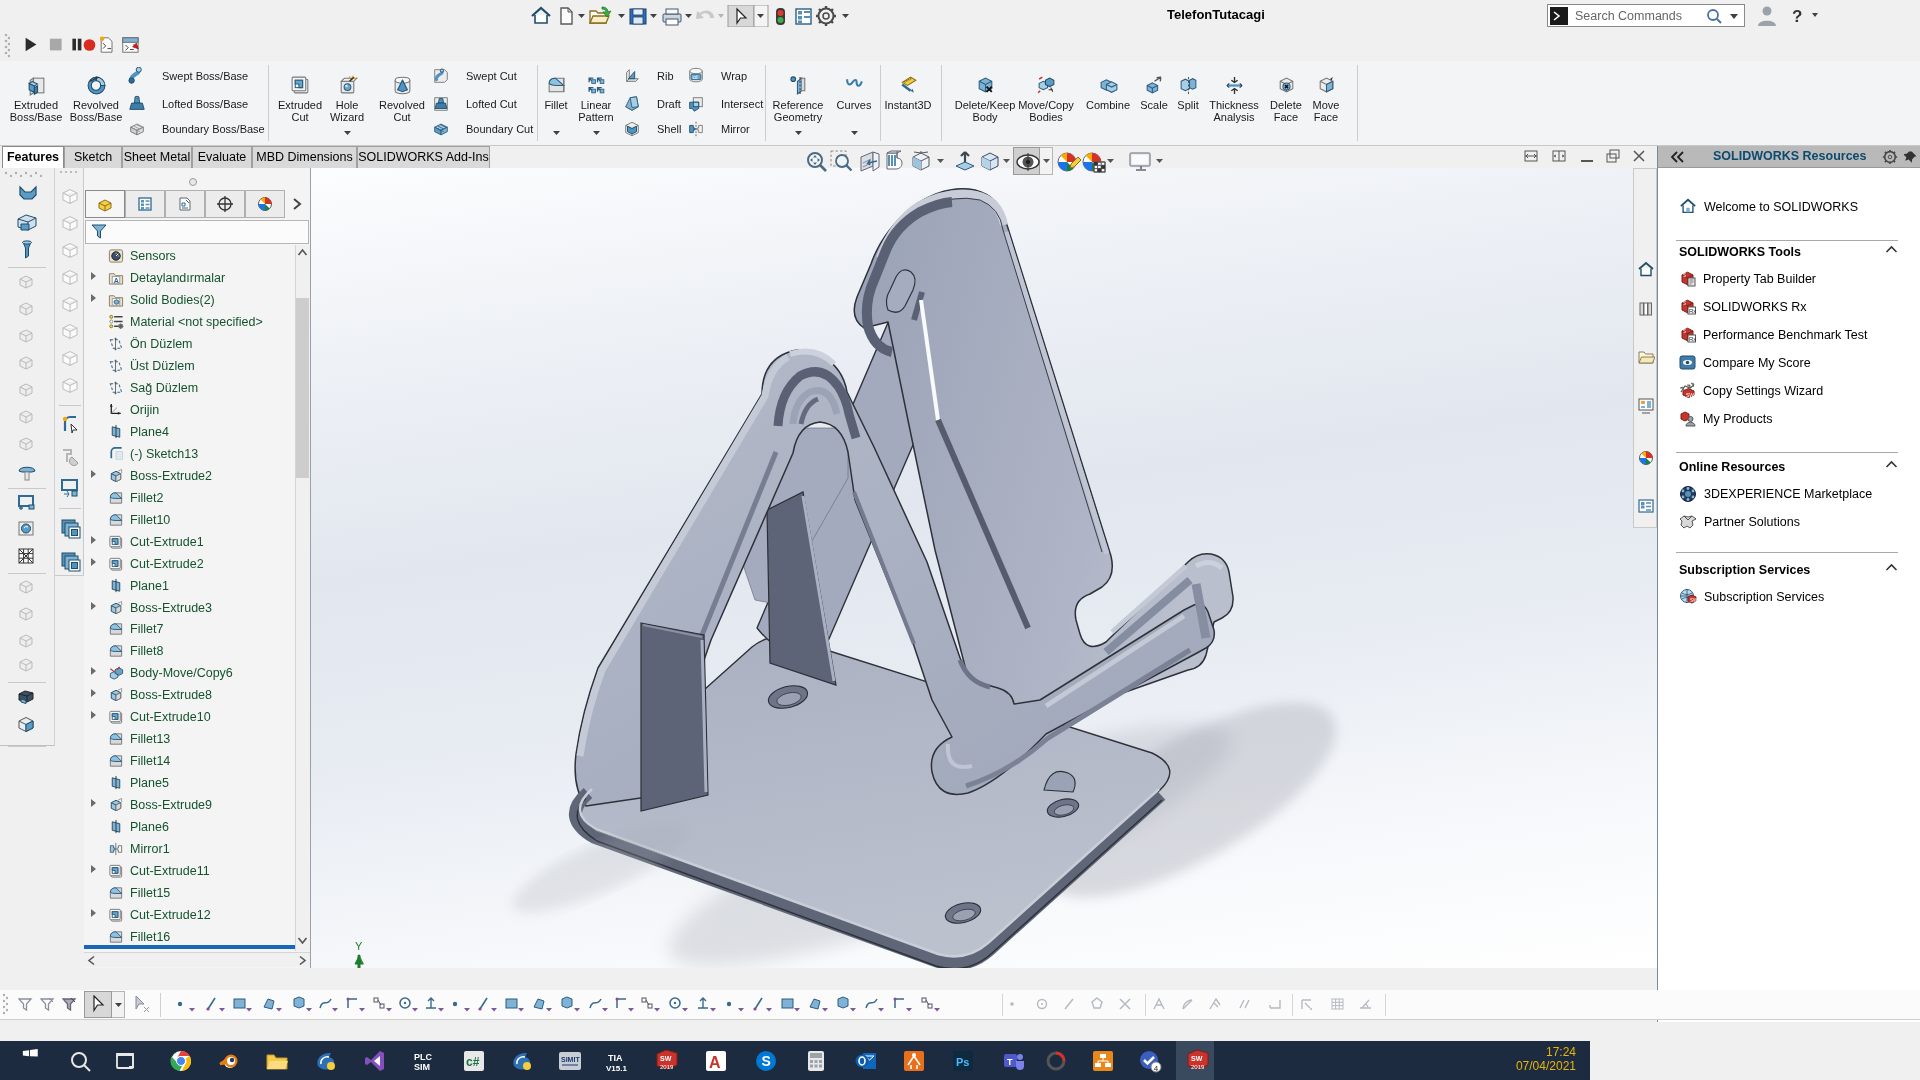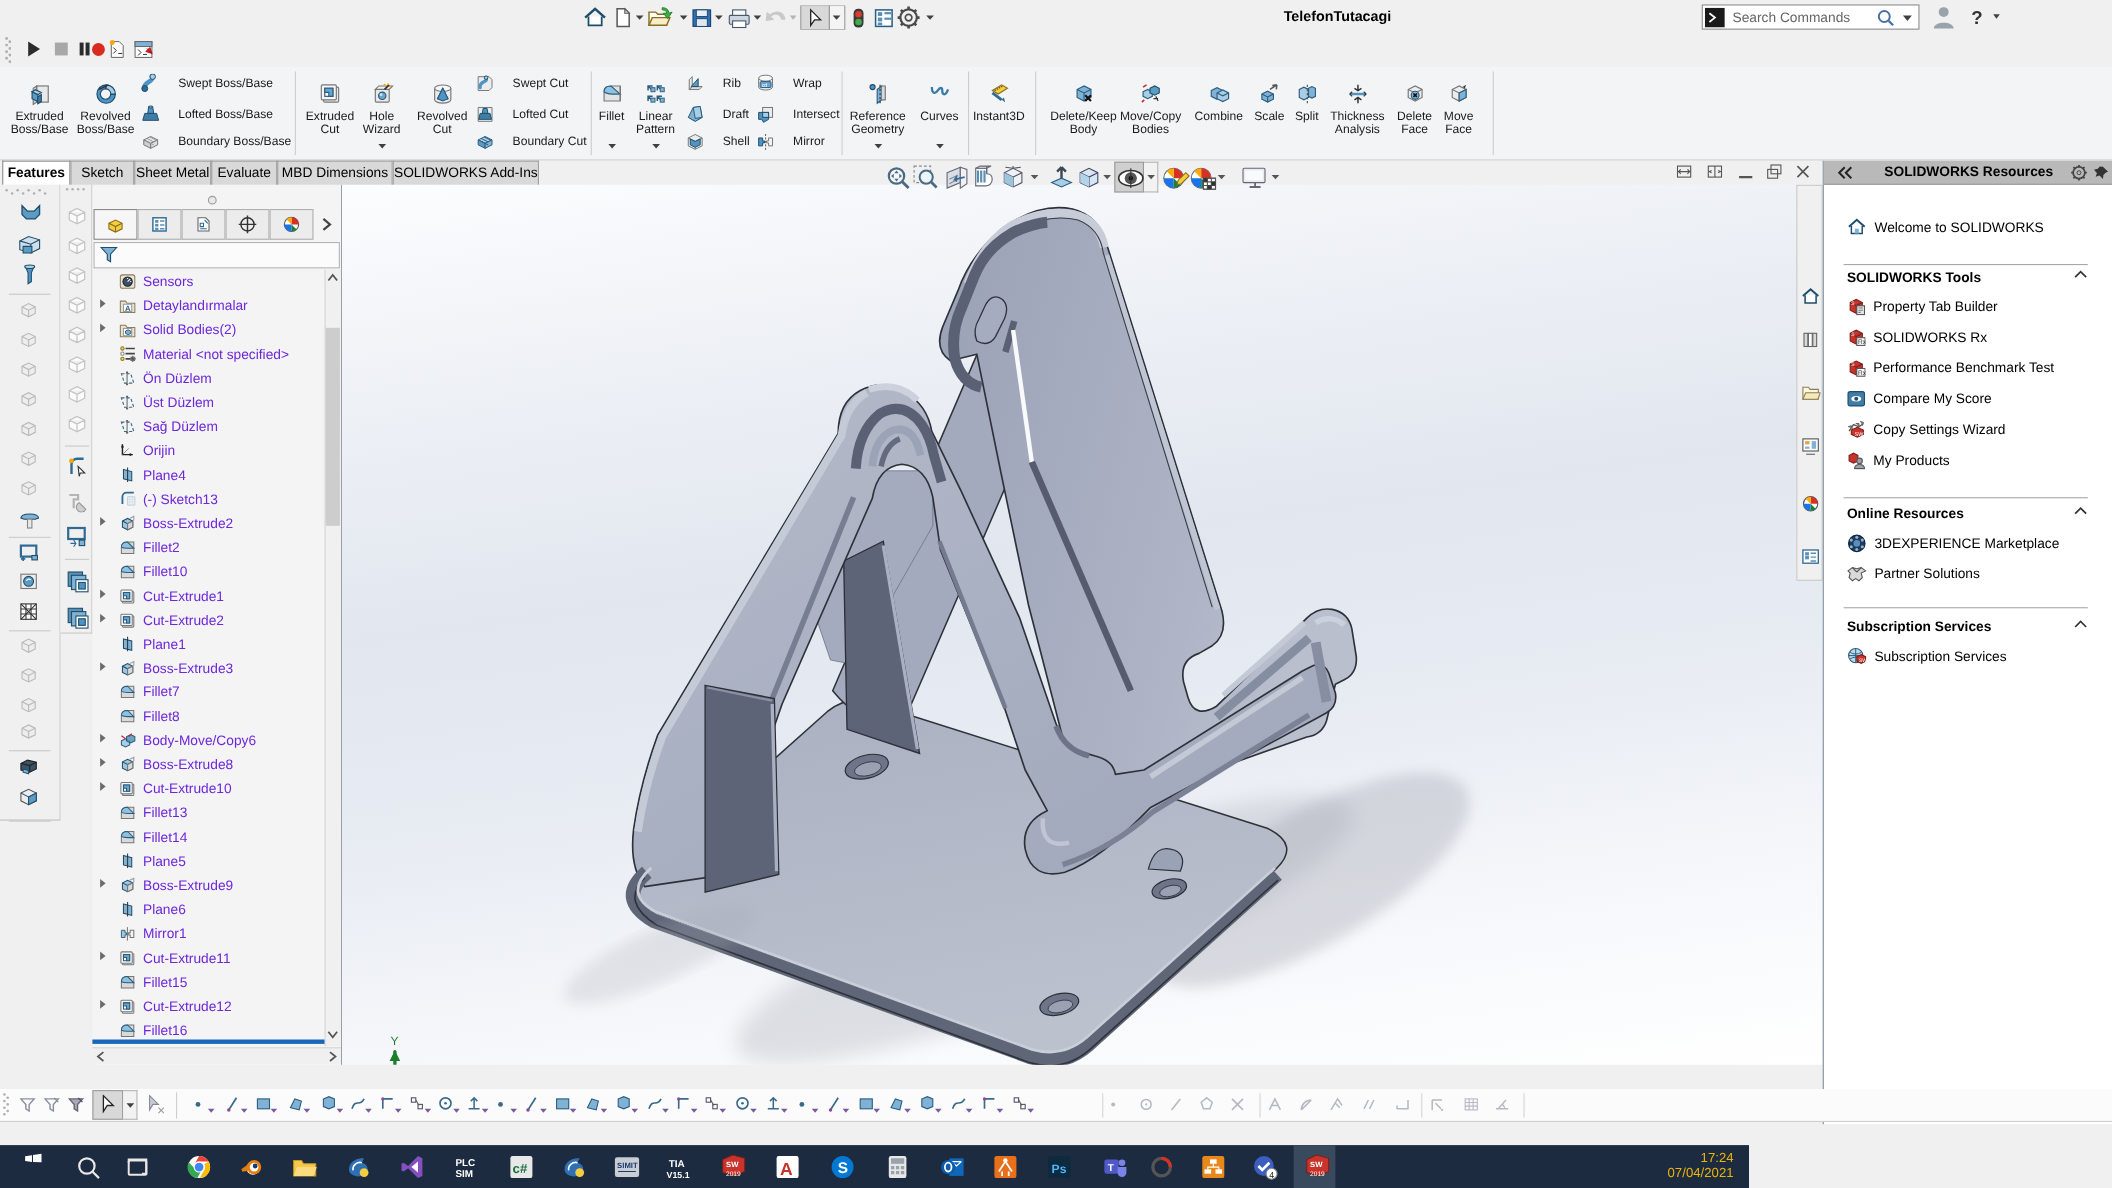--- a/index.html
+++ b/index.html
@@ -29,21 +29,21 @@
 #tabrow { position:absolute; left:0; top:146px; width:1920px; height:22px; background:#f0f0f0; }
 .ctab { position:absolute; top:0; height:22px; line-height:21px; font-size:12.5px; text-align:center; color:#000; background:#d9d9d9; border:1px solid #a0a0a0; border-bottom:none; }
 .ctab.active { background:#ffffff; font-weight:bold; border-color:#8a8a8a; }
 
 
 #lefttb { position:absolute; left:0; top:168px; width:55px; height:578px; background:#f0f0f0; border-right:1px solid #d0d0d0; border-bottom:1px solid #c0c0c0; }
 #lefttb2 { position:absolute; left:55px; top:168px; width:29px; height:408px; background:#f0f0f0; border-right:1px solid #c9c9c9; border-bottom:1px solid #c9c9c9; }
 
 
 #fmgr { position:absolute; left:84px; top:168px; width:227px; height:800px; background:#f4f4f4; border-right:1px solid #9aa0a6; }
-.treerow { position:absolute; left:0; height:22px; width:205px; font-size:12.5px; color:#6d28d9; white-space:nowrap; }
+.treerow { position:absolute; left:0; height:22px; width:205px; font-size:12.5px; color:#14532d; white-space:nowrap; }
 .treerow .tw { position:absolute; left:24px; top:3px; width:16px; height:16px; }
 .treerow .tx { position:absolute; left:46px; top:3px; line-height:16px; }
 .treerow .ar { position:absolute; left:7px; top:5px; width:0; height:0; border-left:5px solid #6b6b6b; border-top:4px solid transparent; border-bottom:4px solid transparent; }
 
 
 #viewport { position:absolute; left:311px; top:168px; width:1346px; height:800px;
   background:linear-gradient(172deg,#fcfdfe 0%, #eef1f6 20%, #e2e7ef 42%, #e7ebf2 60%, #f6f8fb 82%, #ffffff 100%); }
 
 
 #tpstrip { position:absolute; left:1633px; top:168px; width:24px; height:360px; background:#f0f0f0; border:1px solid #c9c9c9; }
@@ -1065,21 +1065,21 @@
         <rect x="4" y="5" width="3.5" height="3" fill="#5b8fb4"></rect>
         <path d="M9 6 h5 M9 9.5 h5 M9 13 h5" stroke="#5b8fb4" stroke-width="1.3"></path>
         <rect x="4" y="8.5" width="3.5" height="3" fill="#5b8fb4"></rect>
       </svg>
 </div>
 <div id="taskpane">
   <div id="tphead">
  <svg class="abs" style="left:12px;top:4px" width="16" height="14">
           <path d="M7 2 L2 7 l5 5 M13 2 L8 7 l5 5" fill="none" stroke="#222" stroke-width="1.8"></path>
         </svg>
- <span class="abs" style="left:55px;top:3px;font-size:12.5px;font-weight:bold;color:#000000">SOLIDWORKS Resources</span>
+ <span class="abs" style="left:55px;top:3px;font-size:12.5px;font-weight:bold;color:#0c4a6e">SOLIDWORKS Resources</span>
  <svg class="abs" style="left:224px;top:3px" width="16" height="16" viewBox="0 0 18 18">
           <circle cx="9" cy="9" r="6" fill="none" stroke="#444" stroke-width="1.8"></circle>
           <circle cx="9" cy="9" r="2" fill="none" stroke="#444"></circle>
           <g stroke="#444" stroke-width="1.8">
             <path d="M9 3 v-2 M9 15 v2 M3 9 h-2 M15 9 h2 M4.7 4.7 l-1.4 -1.4 M13.3 13.3 l1.4 1.4 M4.7 13.3 l-1.4 1.4 M13.3 4.7 l1.4 -1.4"></path>
           </g>
         </svg>
  <svg class="abs" style="left:246px;top:4px" width="14" height="14" viewBox="0 0 18 18">
           <path d="M10 2 l6 6 -2.5 .8 -3 3 -.5 4.5 -4 -4 -4.5 1.5 1.5 -4.5 -4 -4 4.5 -.5 3 -3 z" fill="#333"></path>
         </svg>

